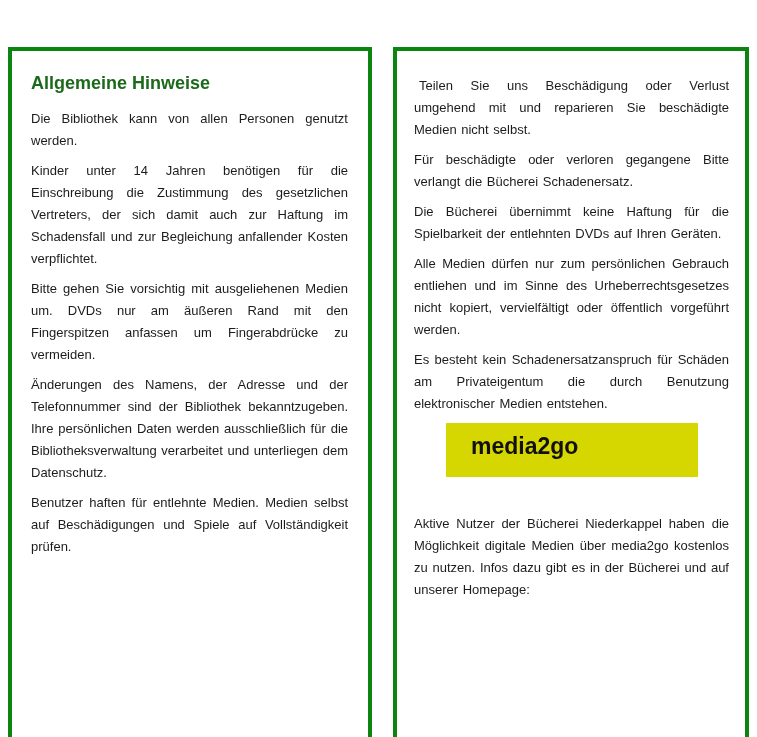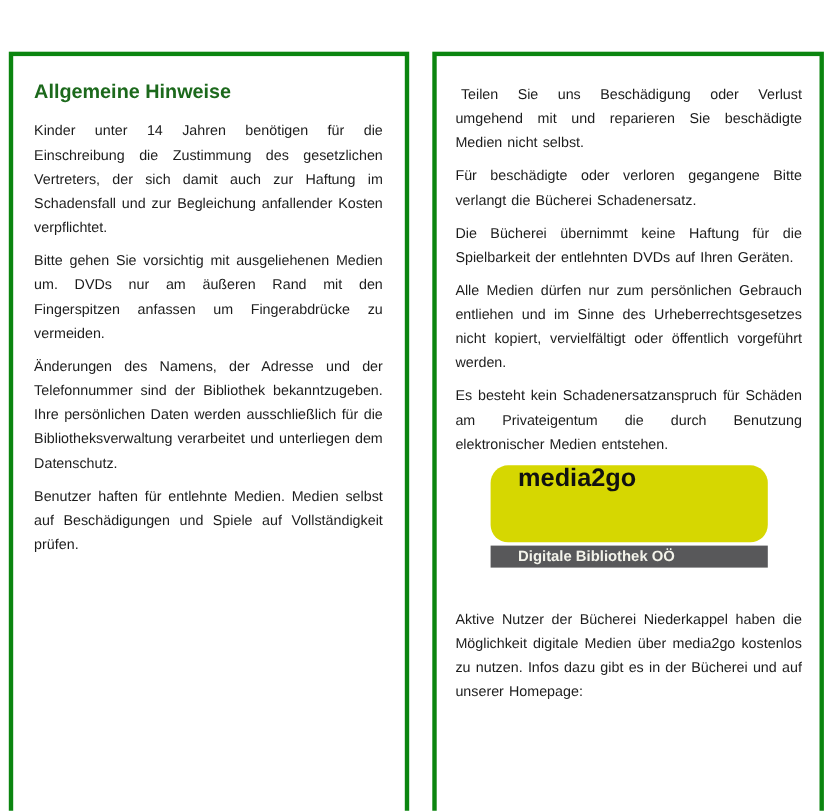--- a/index.html
+++ b/index.html
@@ -47,25 +47,24 @@
     margin:8px 0 8px 0;
     word-spacing:1px;
   }
   .panel-right .paras-top p:first-child{text-indent:5px;}
   .logo{
     width:252px;
     margin:6px 0 36px 32px;
   }
   .logo-top{
     background:var(--logo_yellow);
-    height:70px;
+    height:54px;
     display:flex;
-    align-items:flex-start;
+    align-items:center;
     padding:0 0 7px 25px;
-    border-radius:16px;
   }
   .logo-title{
     font-weight:bold;
     font-size:23px;
     color:#111111;
     letter-spacing:0px;
     line-height:1;
   }
   .logo-bottom{
     background:var(--logo_gray);
@@ -83,43 +82,41 @@
   }
 </style>
 </head>
 <body>
 
 <div class="page">
 
   <div class="panel panel-left">
     <h1 class="doc-heading">Allgemeine Hinweise</h1>
     <div class="paras">
+        <p>Die Bibliothek kann von allen Personen genutzt werden.</p>
         <p>Kinder unter 14 Jahren benötigen für die Einschreibung die Zustimmung des gesetzlichen Vertreters, der sich damit auch zur Haftung im Schadensfall und zur Begleichung anfallender Kosten verpflichtet.</p>
         <p>Bitte gehen Sie vorsichtig mit ausgeliehenen Medien um. DVDs nur am äußeren Rand mit den Fingerspitzen anfassen um Fingerabdrücke zu vermeiden.</p>
         <p>Änderungen des Namens, der Adresse und der Telefonnummer sind der Bibliothek bekanntzugeben. Ihre persönlichen Daten werden aus­schließlich für die Bibliotheksverwaltung verarbeitet und unterliegen dem Datenschutz.</p>
         <p>Benutzer haften für entlehnte Medien. Medien selbst auf Beschädigungen und Spiele auf Vollständigkeit prüfen.</p>
       </div>
   </div>
 
   <div class="panel panel-right">
     <div class="paras paras-top">
         <p>Teilen Sie uns Beschädigung oder Verlust umgehend mit und reparieren Sie beschädigte Medien nicht selbst.</p>
         <p>Für beschädigte oder verloren gegangene Bitte verlangt die Bücherei Schadenersatz.</p>
         <p>Die Bücherei übernimmt keine Haftung für die Spielbarkeit der entlehnten DVDs auf Ihren Geräten.</p>
         <p>Alle Medien dürfen nur zum persönlichen Gebrauch entliehen und im Sinne des Urheberrechtsgesetzes nicht kopiert, vervielfältigt oder öffentlich vorgeführt werden.</p>
         <p>Es besteht kein Schadenersatzanspruch für Schäden am Privateigentum die durch Benutzung elektronischer Medien entstehen.</p>
       </div>
 
     <div class="logo">
       <div class="logo-top">
         <span class="logo-title">media2go</span>
       </div>
-      <div class="logo-bottom">
-        <span class="logo-subtitle">Digitale Bibliothek OÖ</span>
-      </div>
     </div>
 
     <div class="paras paras-bottom">
         <p>Aktive Nutzer der Bücherei Niederkappel haben die Möglichkeit digitale Medien über media2go kostenlos zu nutzen. Infos dazu gibt es in der Bücherei und auf unserer Homepage:</p>
       </div>
   </div>
 
 </div>
 
 </body></html>

